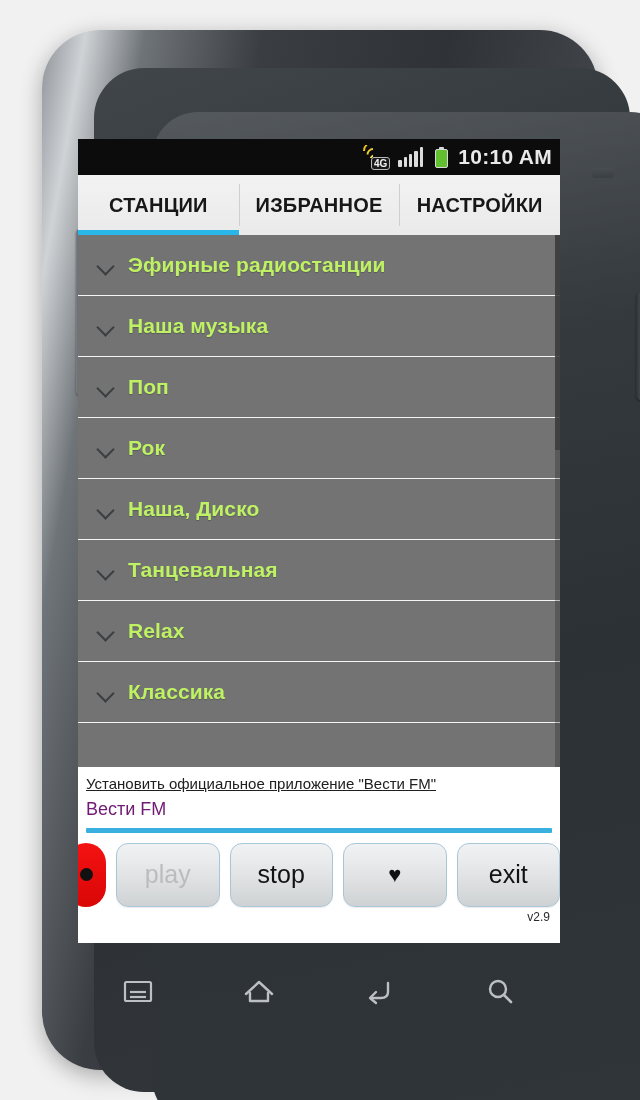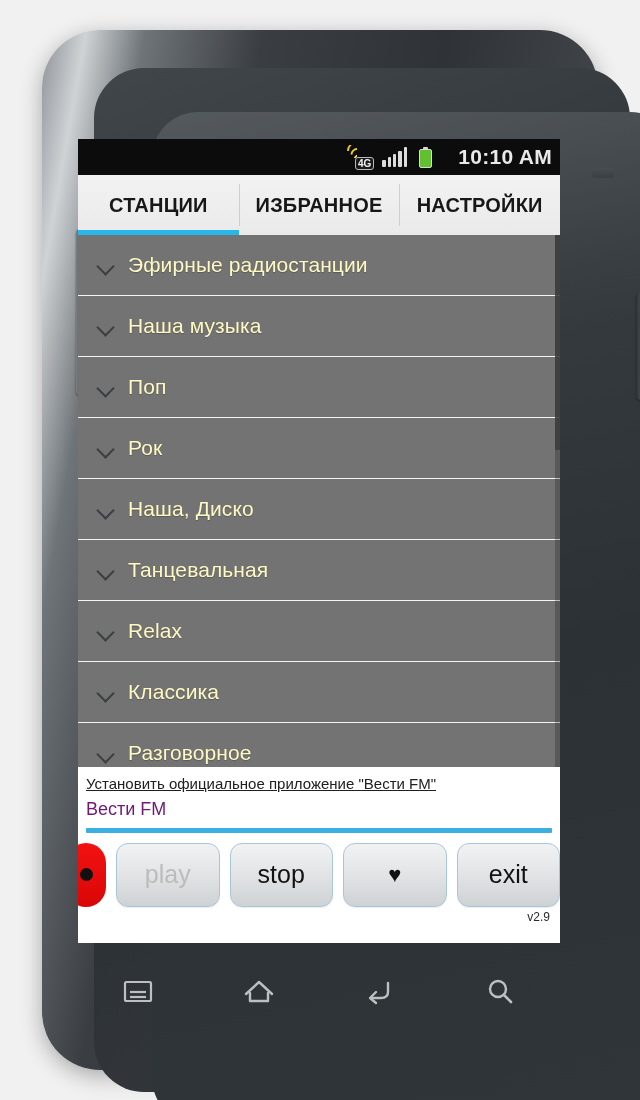--- a/index.html
+++ b/index.html
@@ -160,21 +160,21 @@
     position:absolute; left:0; bottom:0; width:13px; height:19px;
     background:#62c030; border-radius:2px;
     border:1.4px solid #d8d8d8;
   }
   .ic-battery .cap {
     position:absolute; left:4px; top:0; width:5px; height:3px;
     background:#d8d8d8; border-radius:1px 1px 0 0;
   }
   .clock {
     color:#e9e9e9; font-size:21px; font-weight:bold; letter-spacing:0.3px;
-    font-family:"Liberation Sans", sans-serif; margin-left:18px;
+    font-family:"Liberation Sans", sans-serif; margin-left:2px;
   }
 
   
   .tabbar {
     display: flex;
     height: 60px;
     background: #eeeeee;
     border-bottom: 0;
   }
   .tab {
@@ -218,21 +218,21 @@
     width: 19px; height: 19px; position: relative; flex: 0 0 auto; margin-right: 13px;
   }
   .chev::before {
     content:""; position:absolute; left:3px; top:4px;
     width: 11px; height: 11px;
     border-right: 2.4px solid #3b3f42;
     border-bottom: 2.4px solid #3b3f42;
     transform: rotate(45deg);
   }
   .row-label {
-    color:#fef9c3; font-size:21px; font-weight:normal; letter-spacing:0.1px;
+    color:#bef264; font-size:21px; font-weight:bold; letter-spacing:0.1px;
     text-shadow: 0 1px 1px rgba(0,0,0,.22);
   }
   .scroll-track {
     position:absolute; right:0; top:0; width:5px; height:100%;
     background: rgba(0,0,0,0.22);
   }
   .scroll-thumb {
     position:absolute; right:0; top:0; width:5px; height:215px;
     background: rgba(60,60,60,0.85);
   }
@@ -389,24 +389,20 @@
         <span class="row-label">Танцевальная</span>
       </div>
       <div class="list-row">
         <span class="chev"></span>
         <span class="row-label">Relax</span>
       </div>
       <div class="list-row">
         <span class="chev"></span>
         <span class="row-label">Классика</span>
       </div>
-      <div class="list-row">
-        <span class="chev"></span>
-        <span class="row-label">Разговорное</span>
-      </div>
       <div class="scroll-track">
         <div class="scroll-thumb"></div>
       </div>
     </div>
 
     <div class="info">
       <a class="promo-link" href="#">Установить официальное приложение "Вести FM"</a>
       <div class="station-name">Вести FM</div>
     </div>
     <div class="blue-bar"></div>

